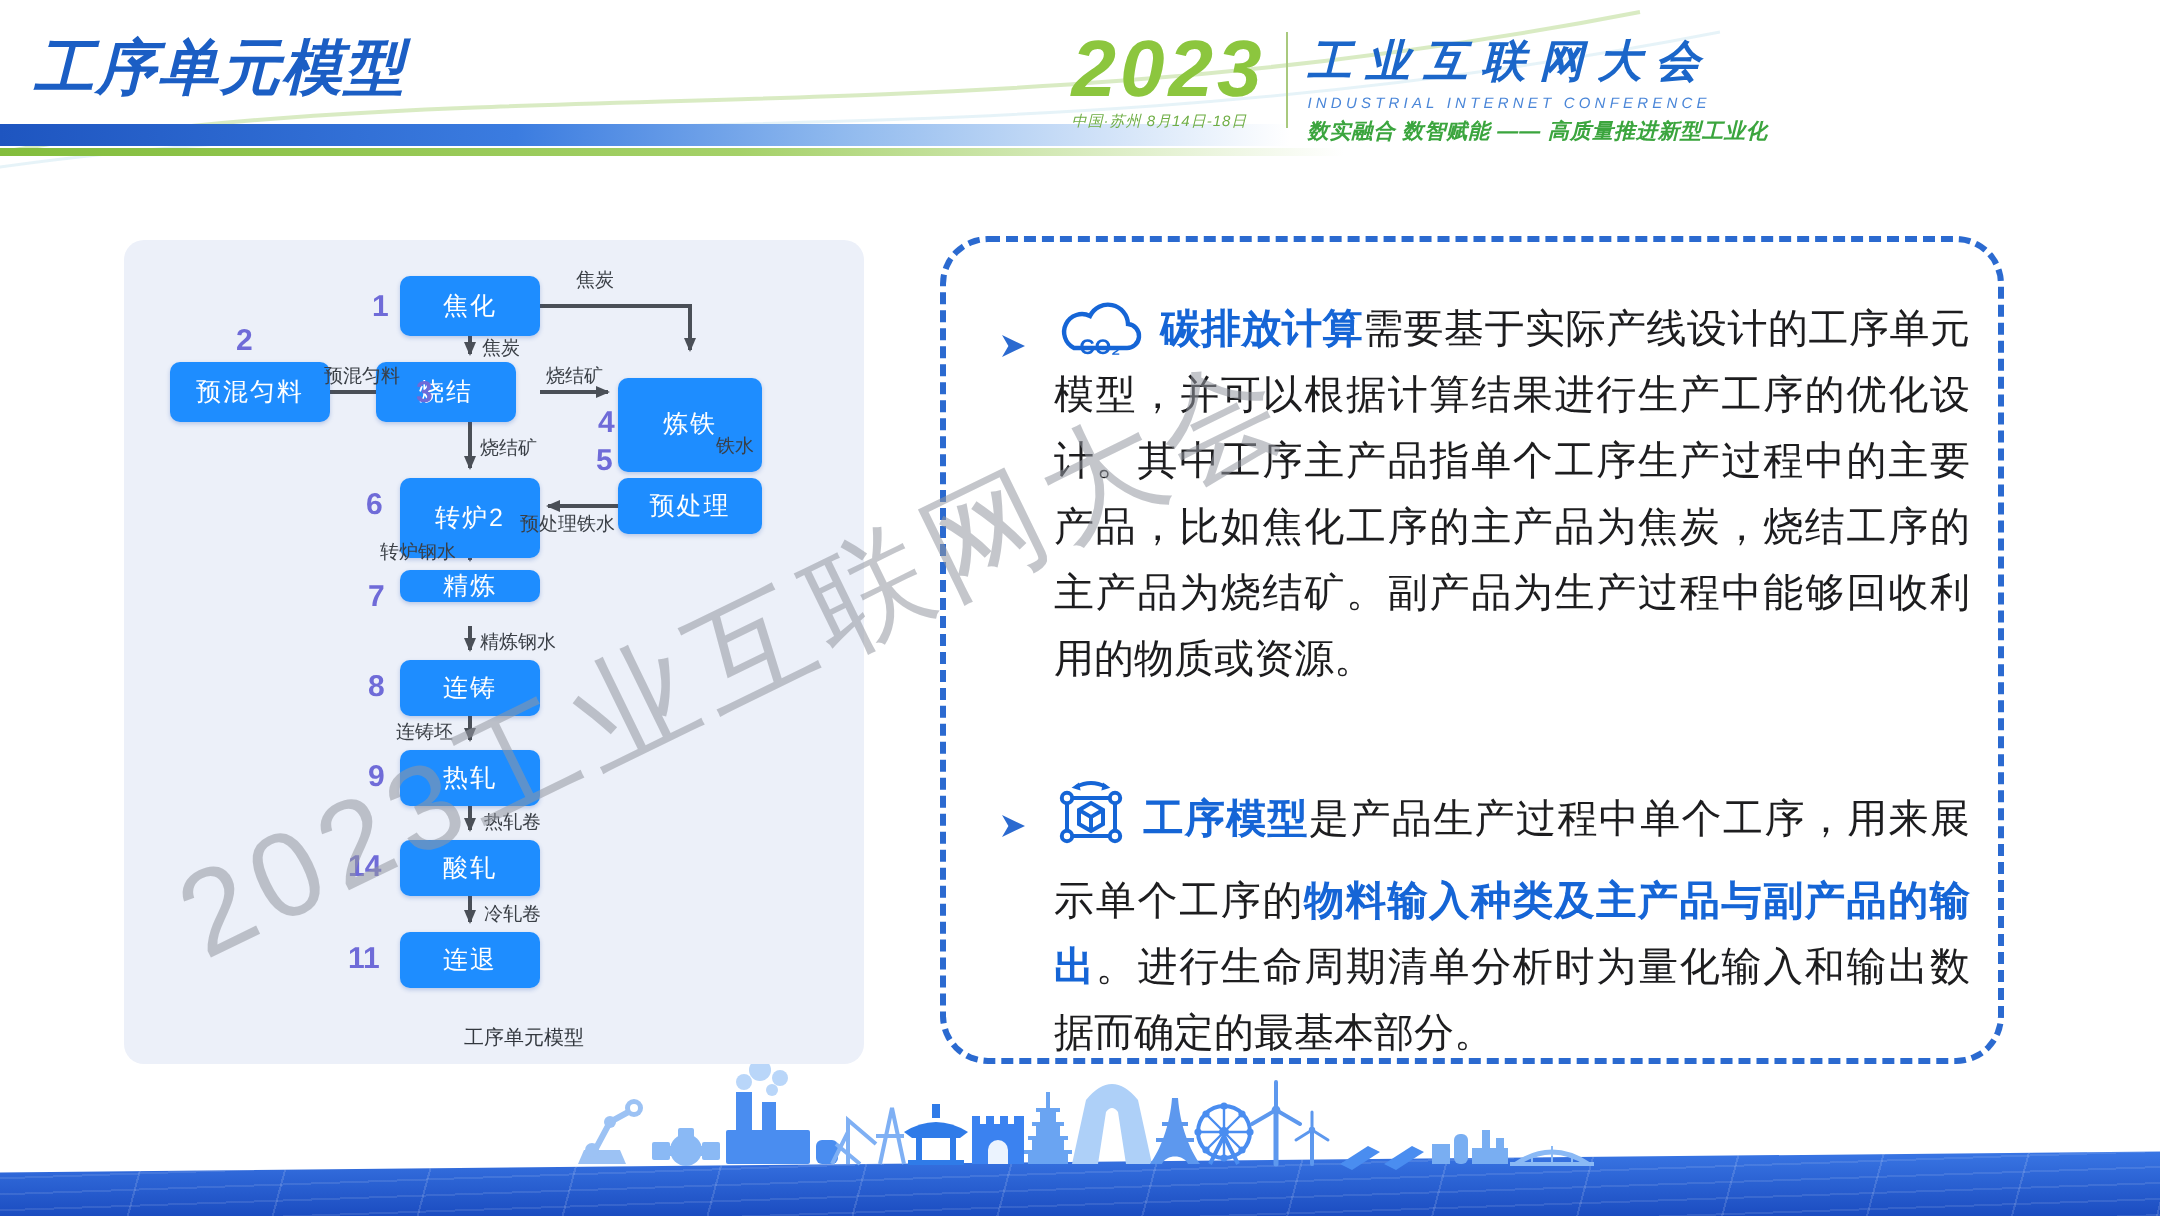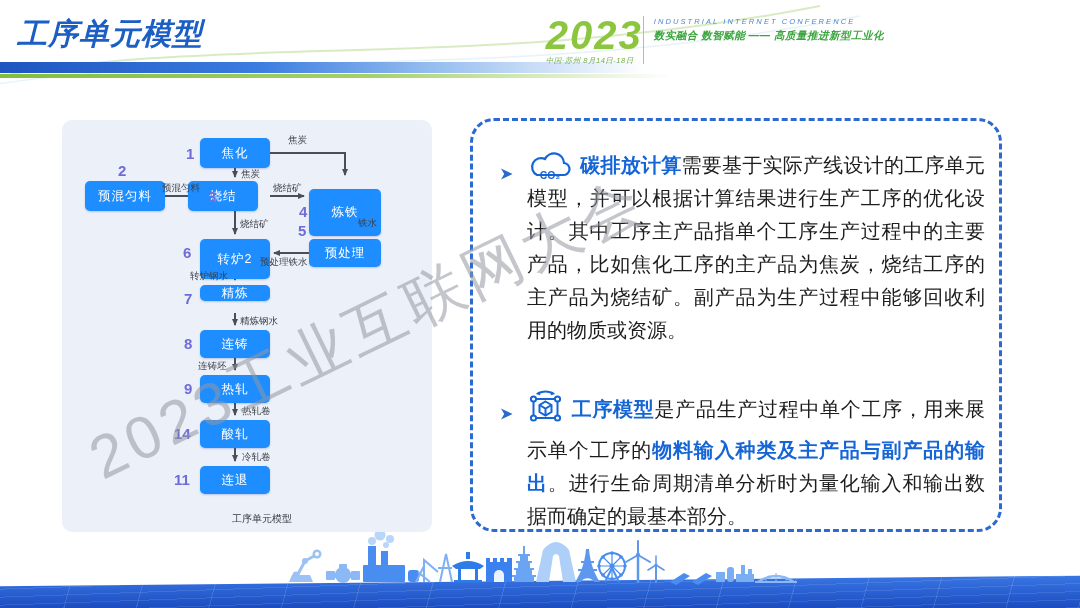--- a/index.html
+++ b/index.html
@@ -10,21 +10,21 @@
   }
   
   .header { position:absolute; left:0; top:0; width:896px; height:85px; background:#fff; z-index:30;font-style:italic; }
   .header-curves { position:absolute; left:0; top:0; z-index:0; }
   .page-title { position:absolute; left:17px; top:14px; font-size:30px; font-weight:bold; color:#1b5ec4; letter-spacing:1px; z-index:2; }
   .bar-blue  { position:absolute; top:62px; left:0; width:72%; height:11px;
     background:linear-gradient(to right,#1e55c0,#3b7ce0 40%,#8fb9ee 65%,rgba(255,255,255,0)); }
   .bar-green { position:absolute; top:74px; left:0; width:75%; height:4px;
     background:linear-gradient(to right,#83bd3c,#a5d168 55%,rgba(240,250,230,0)); }
   .logo { position:absolute; right:12px; top:16px; display:flex; align-items:flex-start; z-index:2; }
-  .logo-left { text-align:left; }
+  .logo-left { margin-right:10px; text-align:left; }
   .logo-year { font-size:40px; line-height:38px; font-weight:bold; color:#8cc63e; letter-spacing:2px; }
   .logo-venue { font-size:7.5px; color:#6fae45; letter-spacing:.5px; margin-top:2px; white-space:nowrap; }
   .logo-divider { width:1px; background:#a9c97e; height:48px; margin-right:10px; }
   .logo-cn { font-size:22px; font-weight:bold; color:#1b66c9; letter-spacing:7px; white-space:nowrap; }
   .logo-en { font-size:7.5px; color:#4a86d8; letter-spacing:2.1px; margin-top:1px; white-space:nowrap; }
   .logo-slogan { font-size:10.5px; font-weight:bold; color:#3ba53e; margin-top:3px; letter-spacing:.5px; white-space:nowrap; }
   
   .fc-panel { position:absolute; left:62px; top:120px; width:370px; height:412px;
     background:#ecf0f9; border-radius:10px; z-index:10; }
   .fc-arrows { position:absolute; left:0; top:0; }
@@ -72,20 +72,21 @@
     <div class="page-title">工序单元模型</div>
     <div class="bar-blue"></div>
     <div class="bar-green"></div>
     <div class="logo">
       <div class="logo-left">
         <div class="logo-year">2023</div>
         <div class="logo-venue">中国·苏州  8月14日-18日</div>
       </div>
       <div class="logo-divider"></div>
       <div>
+        <div class="logo-cn">工业互联网大会</div>
         <div class="logo-en">INDUSTRIAL INTERNET CONFERENCE</div>
         <div class="logo-slogan">数实融合  数智赋能 —— 高质量推进新型工业化</div>
       </div>
     </div>
   </div>
 
   <div class="fc-panel">
     <svg class="fc-arrows" width="370" height="412" viewBox="0 0 370 412">
       <defs>
         <marker id="ah" markerWidth="8" markerHeight="8" refX="6" refY="3" orient="auto" markerUnits="userSpaceOnUse">

